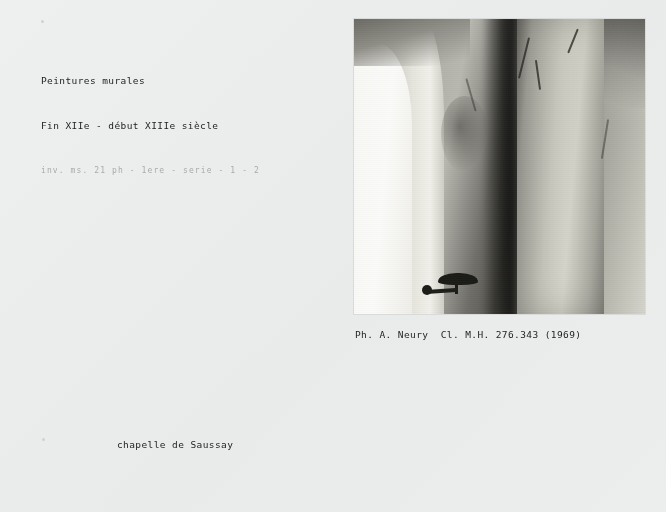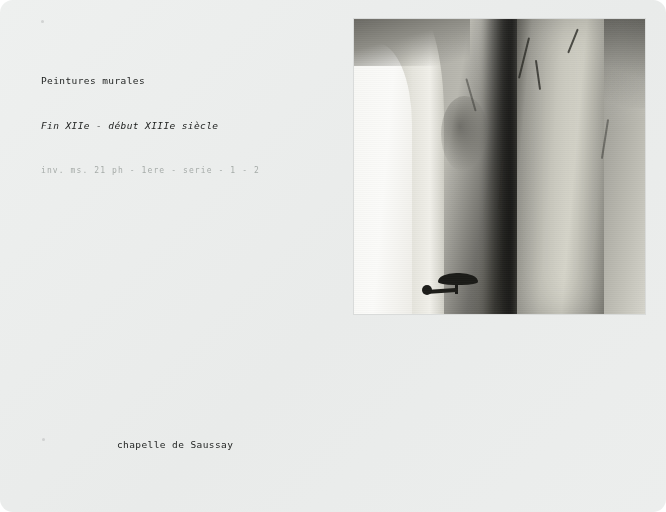--- a/index.html
+++ b/index.html
@@ -12,21 +12,20 @@
     height: 512px;
     overflow: hidden;
     font-family: "DejaVu Sans Mono", monospace;
   }
   #sheet {
     position: relative;
     width: 666px;
     height: 512px;
     background: #eceeed;
     background-image: linear-gradient(135deg, #eef0ef 0%, #e9ebea 55%, #eceeed 100%);
-    border-radius: 13px;
   }
   
   .speck {
     position: absolute;
     background: #b9bcbb;
     border-radius: 50%;
     opacity: .55;
   }
   #speck-top-left { left: 41px; top: 20px; width: 3px; height: 3px; }
   #speck-bottom-left { left: 42px; top: 438px; width: 3px; height: 3px; }
@@ -38,21 +37,21 @@
     white-space: pre;
   }
 
   #top-caption {
     left: 41px;
     top: 43px;
     font-size: 9.5px;
     line-height: 15px;
   }
   #top-caption .line1 { font-weight: 400; }
-  #top-caption .line2 { font-weight: 400; font-style: italic; }
+  #top-caption .line2 { font-weight: 400; }
   #top-caption .line3 {
     font-size: 8px;
     color: #9aa09d;
     letter-spacing: 1.1px;
     opacity: .85;
   }
 
   #photo-frame {
     position: absolute;
     left: 354px;
@@ -249,20 +248,21 @@
         <div id="lamp-shade"></div>
         <div id="lamp-stem"></div>
         <div id="lamp-bracket"></div>
         <div id="lamp-blob"></div>
       </div>
 
       <div id="grain"></div>
     </div>
   </div>
 
+  <div class="caption-block" id="photo-credit">Ph. A. Neury  Cl. M.H. 276.343 (1969)</div>
 
   <div class="caption-block" id="bottom-caption">
     <span class="indent">chapelle de Saussay</span>
     
     
   </div>
 
 </div>
 
 </body></html>

